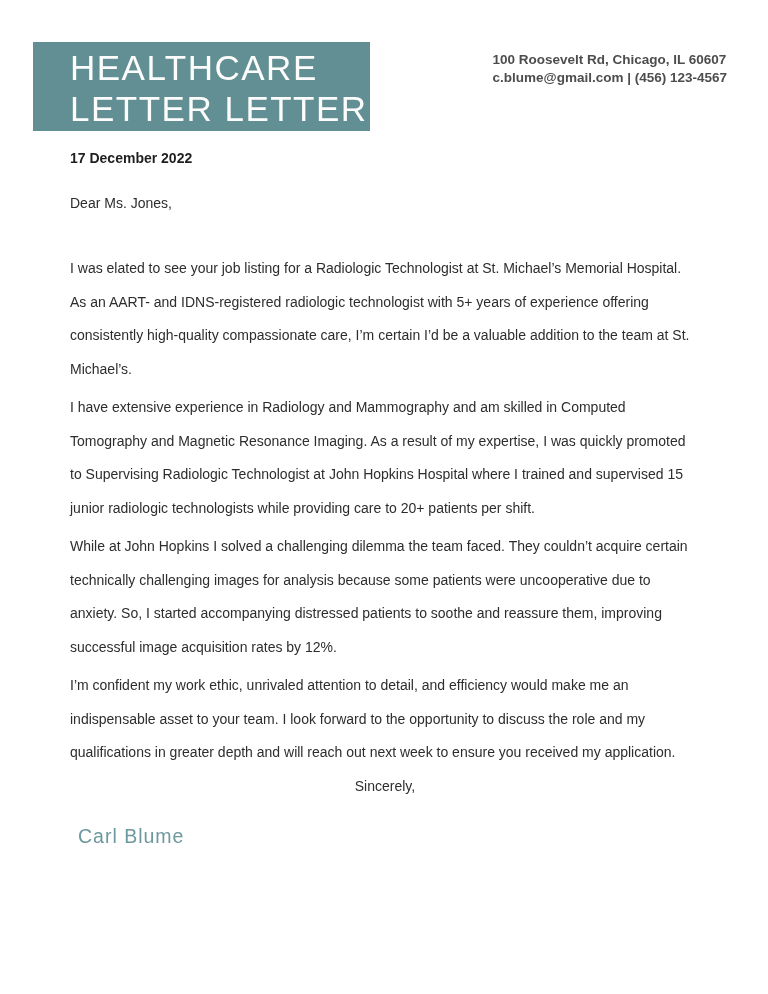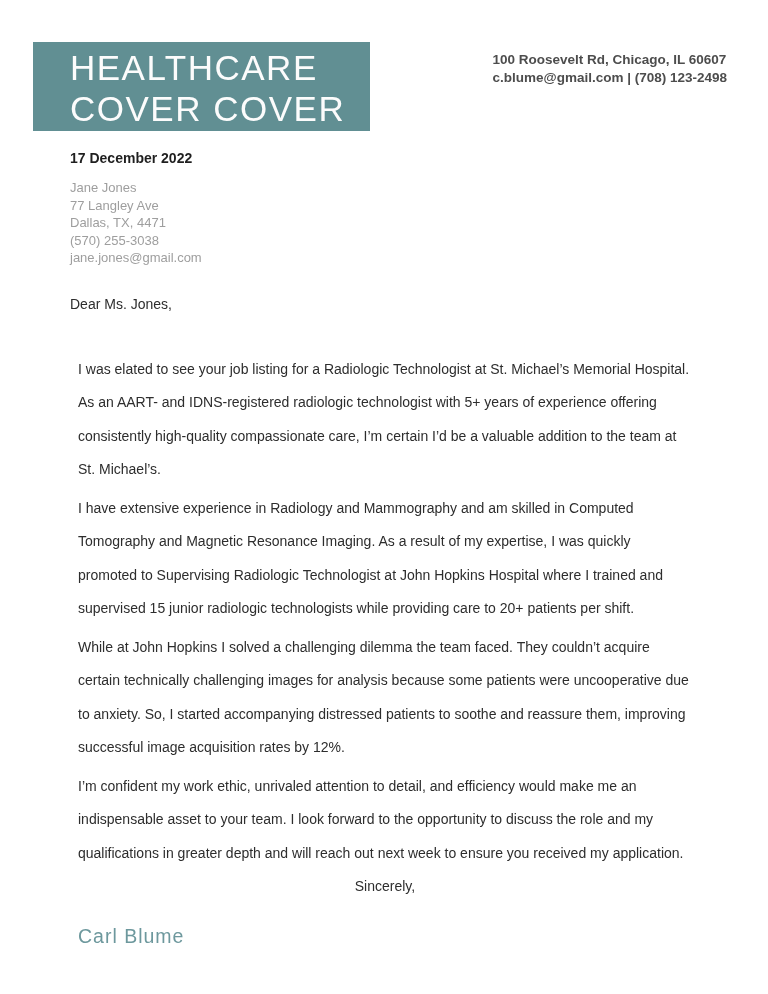--- a/index.html
+++ b/index.html
@@ -58,21 +58,21 @@
     line-height: 17.5px;
     color: #9e9e9e;
   }
   .salutation {
     margin: 29px 0 0;
     font-size: 14px;
     line-height: 16px;
     color: #2d2d2d;
   }
   .para {
-    margin: 5px 8px 0;
+    margin: 5px 0 0;
     font-size: 14px;
     line-height: 33.5px;
     color: #2d2d2d;
   }
   .para.first { margin-top: 41px; }
   .closing {
     margin: 8px 0 0;
     font-size: 14px;
     line-height: 16px;
     color: #2d2d2d;
@@ -86,38 +86,31 @@
     color: #6d989d;
   }
 </style>
 </head>
 <body>
 
 <div class="page">
 
   <div class="title-box">
     <div class="title-line">HEALTHCARE</div>
-    <div class="title-line">COVER COVER</div>
+    <div class="title-line">LETTER LETTER</div>
   </div>
 
   <div class="contact">
     <div>100 Roosevelt Rd, Chicago, IL 60607</div>
-    <div>c.blume@gmail.com | (708) 123-2498</div>
+    <div>c.blume@gmail.com | (456) 123-4567</div>
   </div>
 
   <div class="content">
     <p class="date">17 December 2022</p>
 
-    <div class="recipient">
-      <div>Jane Jones</div>
-      <div>77 Langley Ave</div>
-      <div>Dallas, TX, 4471</div>
-      <div>(570) 255-3038</div>
-      <div>jane.jones@gmail.com</div>
-    </div>
 
     <p class="salutation">Dear Ms. Jones,</p>
 
     <p class="para first">I was elated to see your job listing for a Radiologic Technologist at St. Michael’s Memorial Hospital. As an AART- and IDNS-registered radiologic technologist with 5+ years of experience offering consistently high-quality compassionate care, I’m certain I’d be a valuable addition to the team at St. Michael’s.</p>
     <p class="para">I have extensive experience in Radiology and Mammography and am skilled in Computed Tomography and Magnetic Resonance Imaging. As a result of my expertise, I was quickly promoted to Supervising Radiologic Technologist at John Hopkins Hospital where I trained and supervised 15 junior radiologic technologists while providing care to 20+ patients per shift.</p>
     <p class="para">While at John Hopkins I solved a challenging dilemma the team faced. They couldn’t acquire certain technically challenging images for analysis because some patients were uncooperative due to anxiety. So, I started accompanying distressed patients to soothe and reassure them, improving successful image acquisition rates by 12%.</p>
     <p class="para">I’m confident my work ethic, unrivaled attention to detail, and efficiency would make me an indispensable asset to your team. I look forward to the opportunity to discuss the role and my qualifications in greater depth and will reach out next week to ensure you received my application.</p>
 
     <p class="closing">Sincerely,</p>
     <p class="signature">Carl Blume</p>

